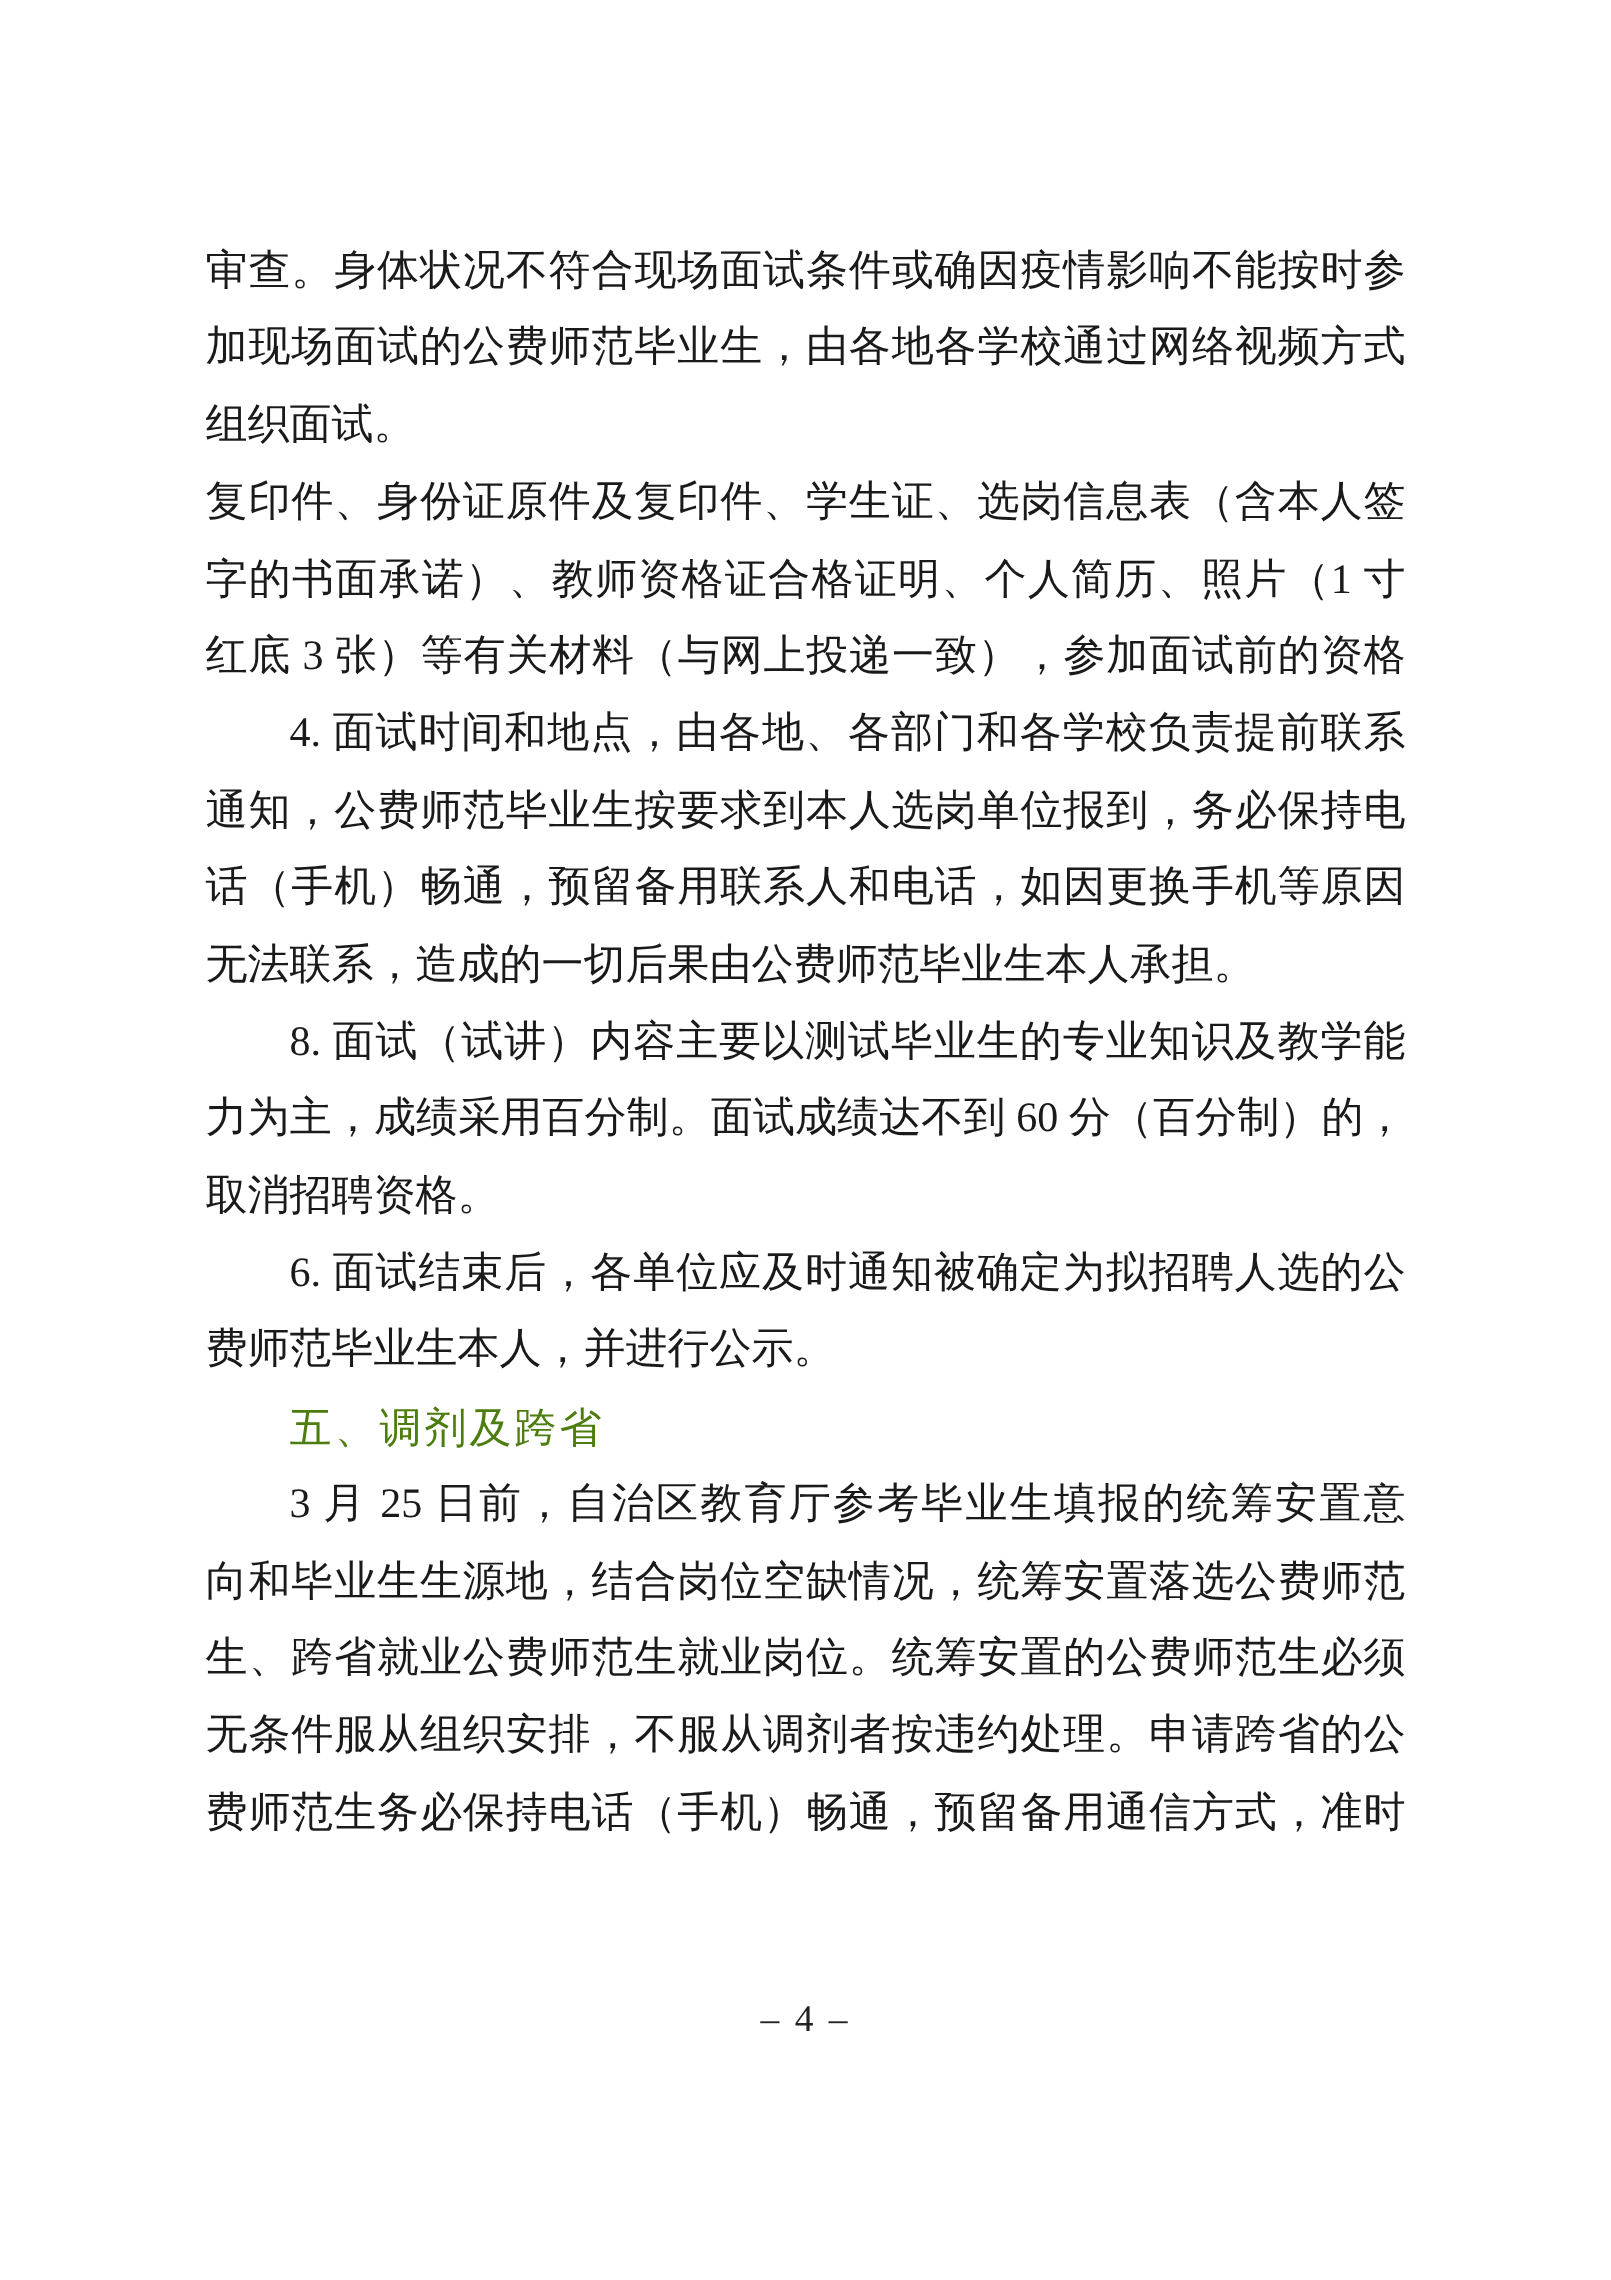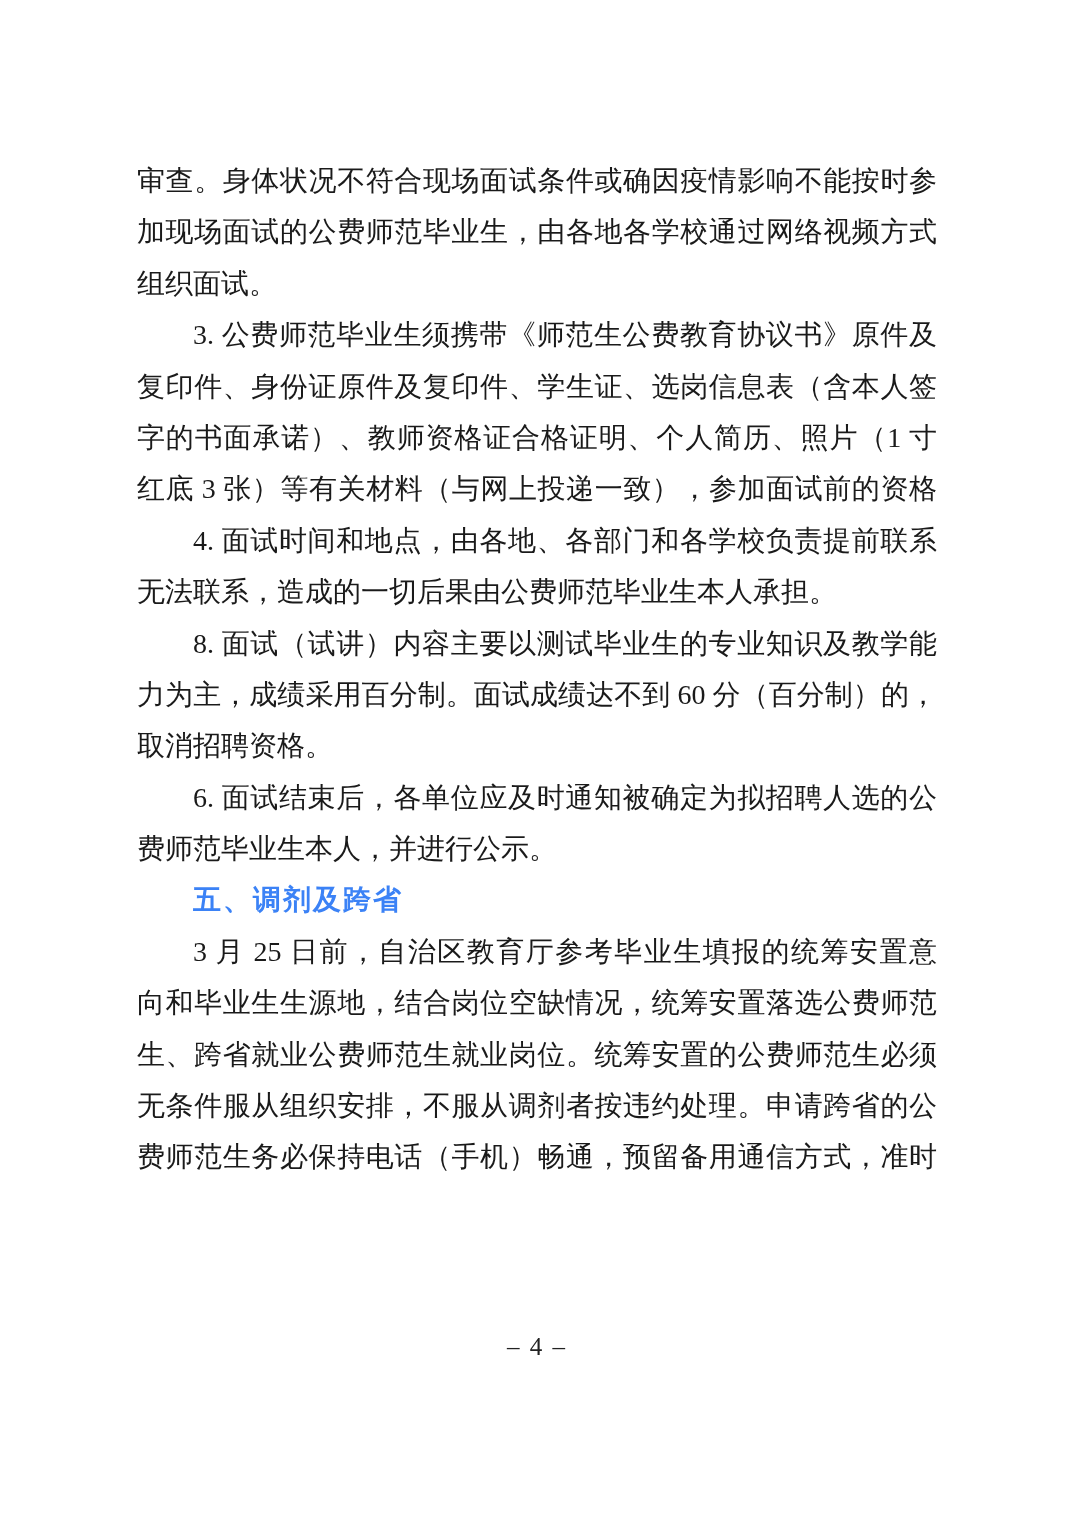--- a/index.html
+++ b/index.html
@@ -43,25 +43,25 @@
     overflow: visible;
   }
   .line.last {
     text-align-last: left;
   }
   .line.ind {
     text-indent: 2em;
   }
   .paragraph.heading .line {
     font-family: "Liberation Sans", "DejaVu Sans", sans-serif;
-    font-weight: 700;
+    font-weight: 400;
     letter-spacing: 2px;
     text-align: right;
     text-align-last: left;
-    color: #3b82f6;
+    color: #4d7c0f;
   }
   .page-number {
     position: absolute;
     left: 137px;
     top: 1330px;
     width: 800px;
     text-align: center;
     font-size: 25px;
     line-height: 34px;
     color: #222222;
@@ -72,27 +72,28 @@
 <body>
 
 <div class="page">
   <div class="doc-body">
       <div class="paragraph">
         <div class="line">审查。身体状况不符合现场面试条件或确因疫情影响不能按时参</div>
         <div class="line">加现场面试的公费师范毕业生，由各地各学校通过网络视频方式</div>
         <div class="line last">组织面试。</div>
       </div>
       <div class="paragraph">
-        <div class="line ind">3. 公费师范毕业生须携带《师范生公费教育协议书》原件及</div>
         <div class="line">复印件、身份证原件及复印件、学生证、选岗信息表（含本人签</div>
         <div class="line">字的书面承诺）、教师资格证合格证明、个人简历、照片（1 寸</div>
         <div class="line">红底 3 张）等有关材料（与网上投递一致），参加面试前的资格</div>
       </div>
       <div class="paragraph">
         <div class="line ind">4. 面试时间和地点，由各地、各部门和各学校负责提前联系</div>
+        <div class="line">通知，公费师范毕业生按要求到本人选岗单位报到，务必保持电</div>
+        <div class="line">话（手机）畅通，预留备用联系人和电话，如因更换手机等原因</div>
         <div class="line last">无法联系，造成的一切后果由公费师范毕业生本人承担。</div>
       </div>
       <div class="paragraph">
         <div class="line ind">8. 面试（试讲）内容主要以测试毕业生的专业知识及教学能</div>
         <div class="line">力为主，成绩采用百分制。面试成绩达不到 60 分（百分制）的，</div>
         <div class="line last">取消招聘资格。</div>
       </div>
       <div class="paragraph">
         <div class="line ind">6. 面试结束后，各单位应及时通知被确定为拟招聘人选的公</div>
         <div class="line last">费师范毕业生本人，并进行公示。</div>

